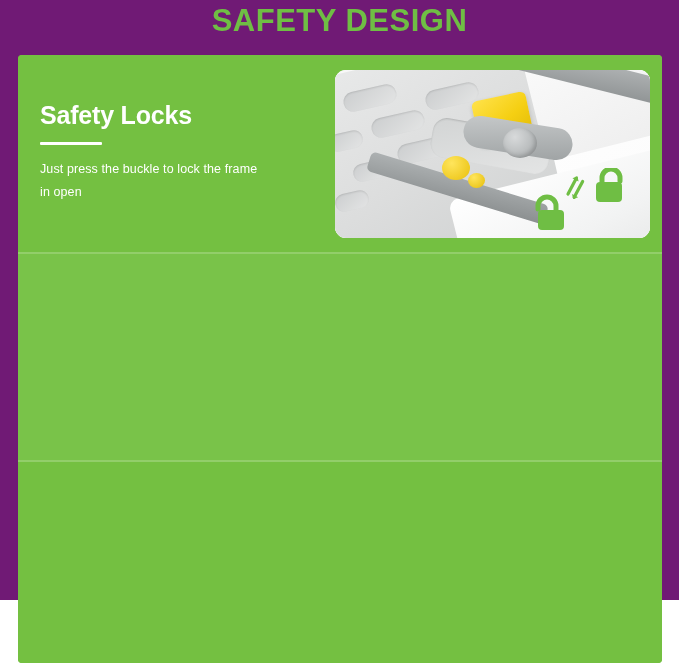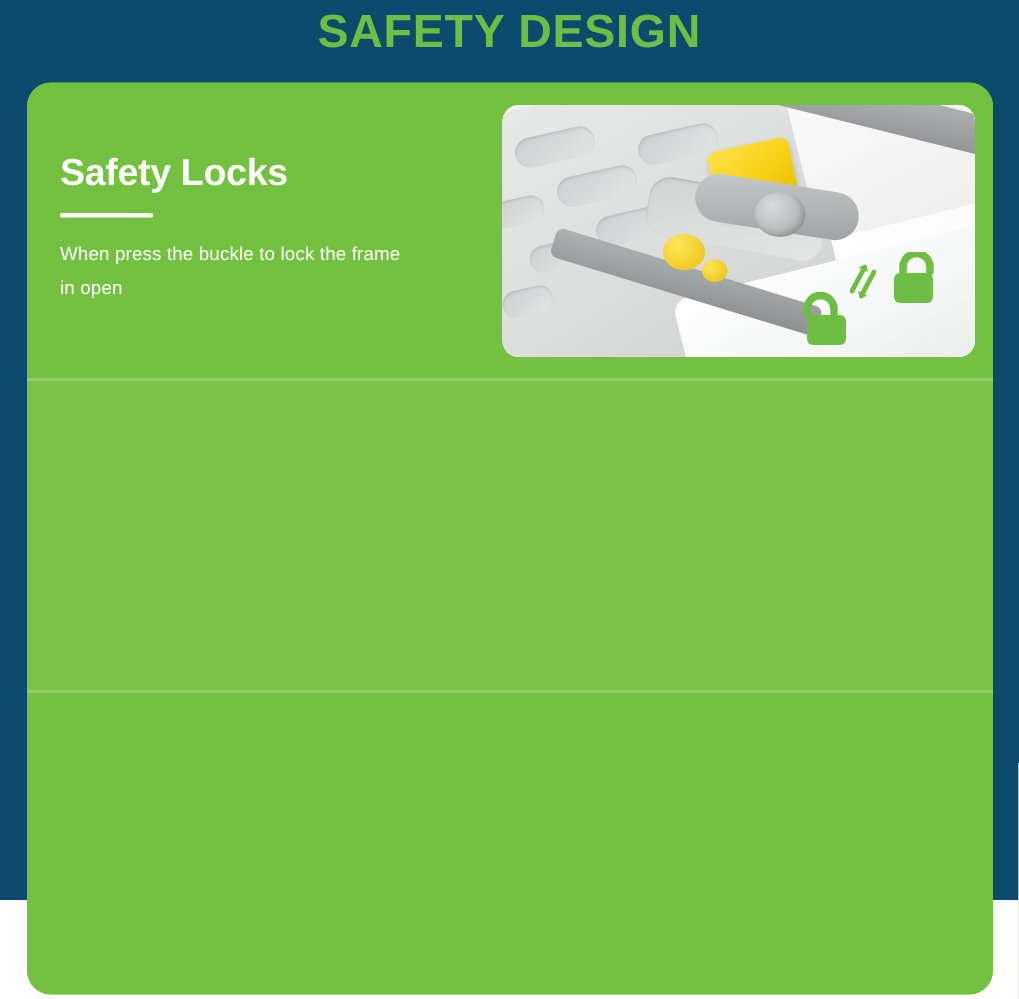--- a/index.html
+++ b/index.html
@@ -9,21 +9,21 @@
     height: 666px;
     background: #ffffff;
     font-family: "Liberation Sans", sans-serif;
     overflow: hidden;
   }
 
   #page {
     position: relative;
     width: 679px;
     height: 600px;
-    background: #0c4a6e;
+    background: #701a75;
   }
 
   
   .page-title {
     position: absolute;
     top: 0px;
     left: 0;
     width: 679px;
     text-align: center;
     font-size: 31px;
@@ -35,21 +35,21 @@
   }
 
   
   .card-stack {
     position: absolute;
     left: 18px;
     top: 55px;
     width: 644px;
     height: 608px;
     background: #74c041;
-    border-radius: 16px;
+    border-radius: 4px;
     overflow: hidden;
   }
 
   .panel {
     position: absolute;
     left: 0;
     width: 644px;
     background: #74c041;
   }
   .panel-1 { top: 0px;   height: 197px; }
@@ -251,21 +251,21 @@
   <div class="page-title">SAFETY DESIGN</div>
 
   <div class="card-stack">
 
     <div class="panel panel-1">
 
       <div class="text-block tb-1">
         <div class="heading">Safety Locks</div>
         <div class="rule"></div>
         <div class="body-text">
-          <div>When press the buckle to lock the frame</div>
+          <div>Just press the buckle to lock the frame</div>
           <div>in open</div>
         </div>
       </div>
 
       <div class="photo photo-1">
         <div class="photo-inner">
           <div class="p1-bg"></div>
           <div class="p1-plate"></div>
 
           <div class="p1-dimple" style="left:8px;  top:18px;  width:54px; height:20px; transform:rotate(-13deg);"></div>

